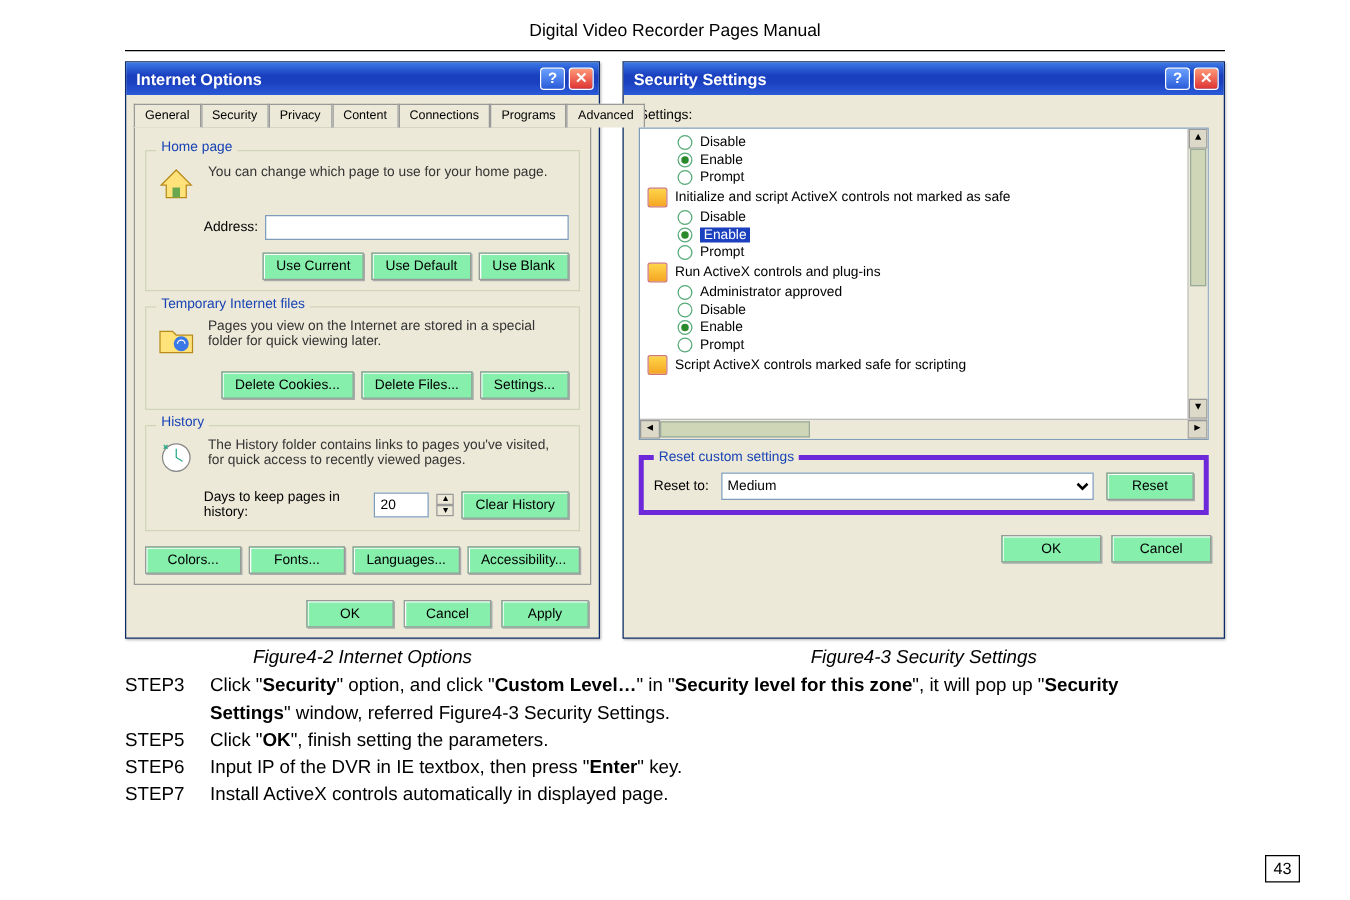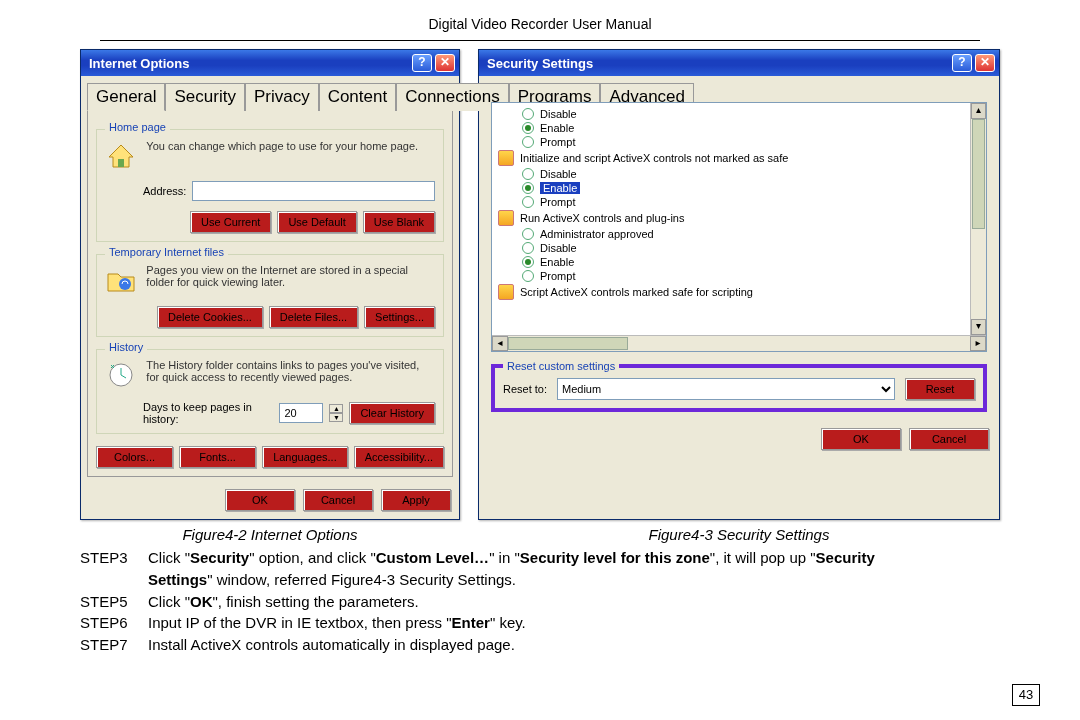--- a/index.html
+++ b/index.html
@@ -1,44 +1,44 @@
 <!DOCTYPE html>
 <html><head>
 <meta charset="utf-8">
 <style>
   * { box-sizing: border-box; margin: 0; padding: 0; }
   body { font-family: Arial, sans-serif; font-size: 12px; background: #fff; width: 1080px; height: 720px; position: relative; }
   .page-header { text-align: center; font-size: 14px; padding: 16px 0 4px; }
   .rule { border-top: 1px solid #000; margin: 4px 100px 8px; }
-  .content { padding: 0 80px; }
+  .content { padding: 0 100px; }
   .dialogs { display: flex; gap: 18px; margin-bottom: 6px; }
 
   
   .win { border: 1px solid #0a2a6a; background: #ece9d8; box-shadow: 1px 1px 2px rgba(0,0,0,.3); display: flex; flex-direction: column; }
   .titlebar { height: 26px; background: linear-gradient(#3b78e7,#1a3fbf 40%,#1a3fbf 60%,#2a5bd8); color: #fff; display: flex; align-items: center; justify-content: space-between; padding: 0 4px 0 8px; font-weight: bold; font-size: 13px; }
   .titlebar .tb-buttons { display: flex; gap: 3px; }
   .tb-btn { width: 20px; height: 18px; border: 1px solid #fff; border-radius: 3px; color: #fff; font-size: 12px; line-height: 14px; text-align: center; background: linear-gradient(#6aa0ff,#2a5bd8); }
   .tb-btn.close { background: linear-gradient(#f97,#d33); border-color:#fff; }
 
   .tabs { display: flex; margin: 6px 6px 0; gap: 0; }
-  .tab { font-size: 17px; padding: 3px 8px; border: 1px solid #999; border-bottom: none; background: #ece9d8; position: relative; top: 1px; }
+  .tab { font-size: 10px; padding: 3px 8px; border: 1px solid #999; border-bottom: none; background: #ece9d8; position: relative; top: 1px; }
   .tab.active { background: #ece9d8; border-bottom: 1px solid #ece9d8; z-index: 2; }
   .tab-panel { border: 1px solid #999; margin: 0 6px 6px; background: #ece9d8; padding: 8px; }
 
   .group { border: 1px solid #cfd6b8; border-top: none; margin: 10px 0 12px; padding: 10px 8px 8px; position: relative; }
   .group-title { position: absolute; top: -8px; left: 8px; background: #ece9d8; color: #1843b5; font-size: 11px; padding: 0 4px; }
   .group::before { content:""; position:absolute; top:0; left:0; right:0; border-top:1px solid #cfd6b8; }
 
   .icon-box { display:inline-block; width:32px; height:32px; vertical-align: top; margin-right:6px; }
   .desc { display:inline-block; width: calc(100% - 44px); font-size: 11px; color:#333; }
   .row { display:flex; align-items:center; gap:6px; margin-top:10px; font-size:11px; }
   .row.spread { justify-content:flex-end; gap:6px; }
   label.inline { font-size:11px; }
   input.text { border:1px solid #7f9db9; height:20px; font-size:11px; padding:0 4px; background:#fff; }
-  .btn { font-size:11px; height:22px; padding:0 10px; border:1px solid #999; background:#b91c1c; box-shadow: inset 1px 1px #fff, 1px 1px #aaa; }
+  .btn { font-size:11px; height:22px; padding:0 10px; border:1px solid #999; background:#86efac; box-shadow: inset 1px 1px #fff, 1px 1px #aaa; }
 
   
   .io { width: 380px; }
   .io .addr-input { flex:1; }
   .num-input { width:44px; }
 
   
   .ss { flex:1; }
   .ss-body { padding:10px 12px 8px; }
   .ss-label { font-size:11px; margin-bottom:4px; display:block; }
@@ -78,21 +78,21 @@
   .steps .cont { padding-left:68px; }
 
   .pagenum { position:absolute; right:40px; bottom:14px; width:28px; height:22px; border:1px solid #000; text-align:center; line-height:20px; font-size:13px; }
 
   svg { display:block; }
   .io-bottom { display:flex; justify-content:flex-end; gap:8px; padding:6px 8px 8px; }
 </style>
 </head>
 <body>
 
-<div class="page-header">Digital Video Recorder User Manual</div>
+<div class="page-header">Digital Video Recorder Pages Manual</div>
 <div class="rule"></div>
 
 <div class="content">
   <div class="dialogs">
 
     <div class="win io">
       <div class="titlebar">
         <span>Internet Options</span>
         <div class="tb-buttons">
           <div class="tb-btn">?</div>

